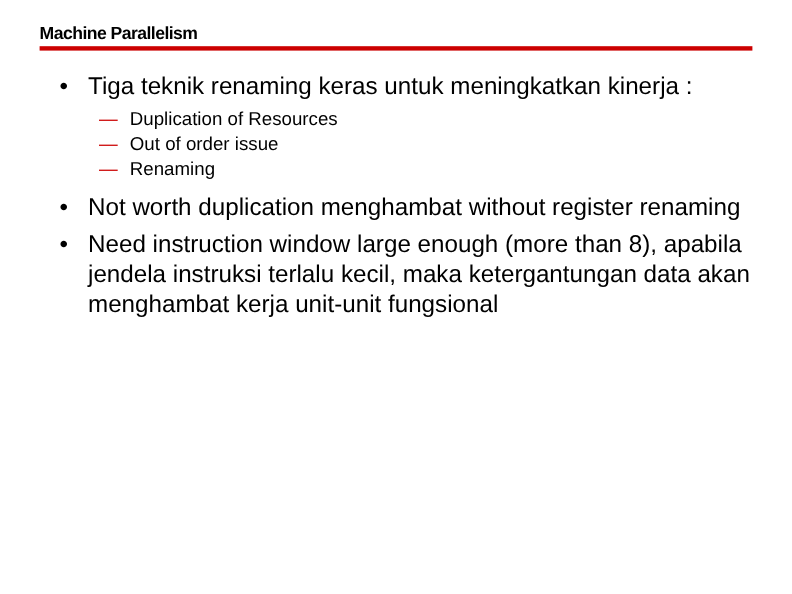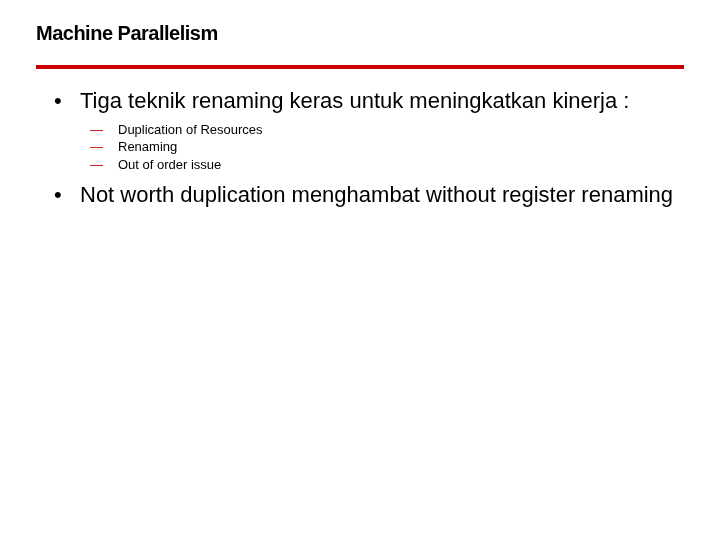--- a/index.html
+++ b/index.html
@@ -5,24 +5,24 @@
     * { margin: 0; padding: 0; box-sizing: border-box; }
     body {
       width: 720px;
       height: 540px;
       background: #ffffff;
       font-family: Verdana, Geneva, sans-serif;
       color: #000000;
       padding: 22px 36px 20px 36px;
     }
     .title {
-      font-size: 20px;
+      font-size: 16px;
       font-weight: 900;
       letter-spacing: -0.5px;
-      margin-bottom: 20px;
+      margin-bottom: 2px;
       font-family: Arial, sans-serif;
     }
     .rule {
       border: none;
       border-top: 4px solid #cc0000;
       margin-bottom: 18px;
     }
     .bullets {
       list-style: none;
       padding-left: 18px;
@@ -44,21 +44,21 @@
     }
     .subs {
       list-style: none;
       margin-top: 6px;
       margin-bottom: 8px;
       padding-left: 10px;
     }
     .subs > li {
       position: relative;
       padding-left: 28px;
-      font-size: 13px;
+      font-size: 17px;
       line-height: 1.35;
       color: #000;
     }
     .subs > li::before {
       content: "—";
       position: absolute;
       left: 0;
       top: 0;
       color: #cc0000;
       font-weight: 400;
@@ -68,20 +68,23 @@
 <body>
 
 <div class="title">Machine Parallelism</div>
 <hr class="rule">
 
 <ul class="bullets">
   <li>
     <span>Tiga teknik renaming keras untuk meningkatkan kinerja :</span>
     <ul class="subs">
       <li>Duplication of Resources</li>
+      <li>Out of order issue</li>
       <li>Renaming</li>
-      <li>Out of order issue</li>
     </ul>
   </li>
   <li>
     <span>Not worth duplication menghambat without register renaming</span>
   </li>
+  <li>
+    <span>Need instruction window large enough (more than 8), apabila jendela instruksi terlalu kecil, maka ketergantungan data akan menghambat kerja unit-unit fungsional</span>
+  </li>
 </ul>
 
 </body></html>

